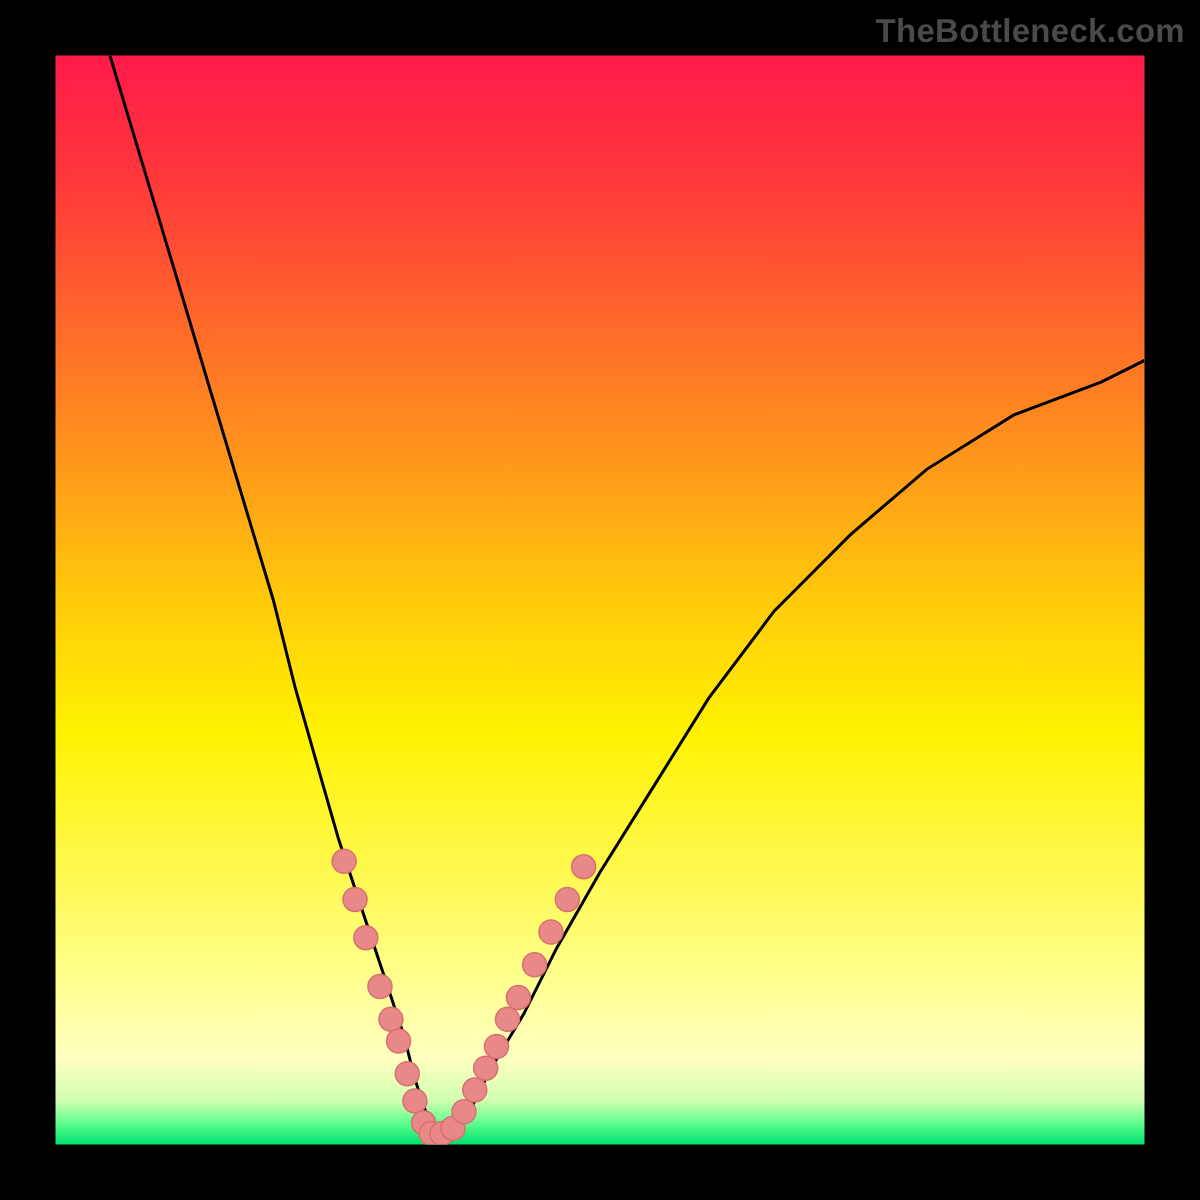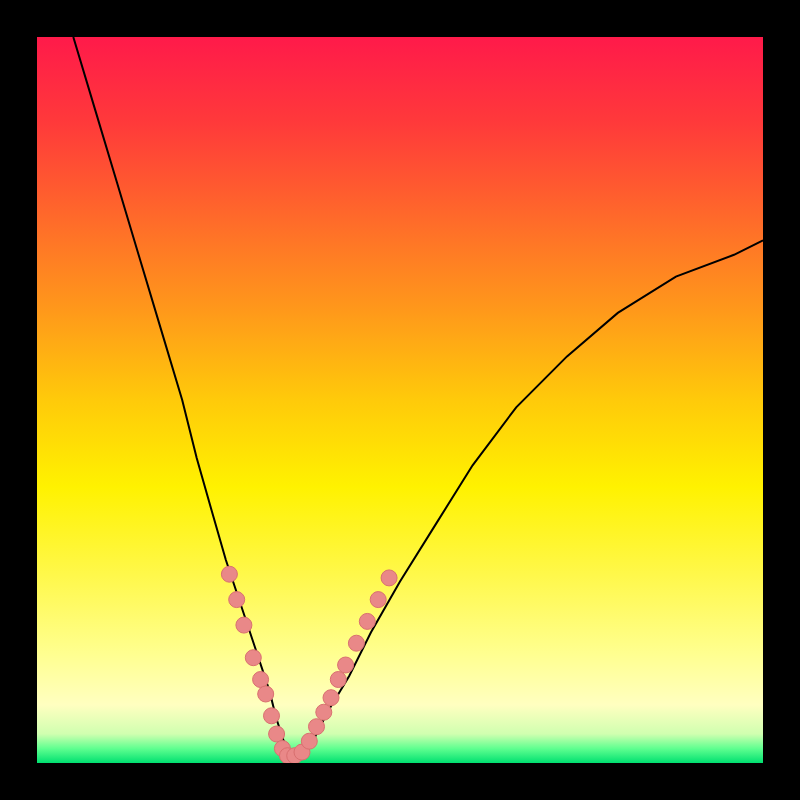--- a/index.html
+++ b/index.html
@@ -68,13 +68,14 @@
           <circle cx="294.0" cy="660.7" r="8" fill="#e98888" stroke="#d97070" stroke-width="1"></circle>
           <circle cx="301.3" cy="642.5" r="8" fill="#e98888" stroke="#d97070" stroke-width="1"></circle>
           <circle cx="308.6" cy="628.0" r="8" fill="#e98888" stroke="#d97070" stroke-width="1"></circle>
           <circle cx="319.4" cy="606.2" r="8" fill="#e98888" stroke="#d97070" stroke-width="1"></circle>
           <circle cx="330.3" cy="584.4" r="8" fill="#e98888" stroke="#d97070" stroke-width="1"></circle>
           <circle cx="341.2" cy="562.6" r="8" fill="#e98888" stroke="#d97070" stroke-width="1"></circle>
           <circle cx="352.1" cy="540.9" r="8" fill="#e98888" stroke="#d97070" stroke-width="1"></circle>
         </g>
     </svg>
   </div>
+  <div class="watermark">TheBottleneck.com</div>
 </div>
 
 </body></html>

